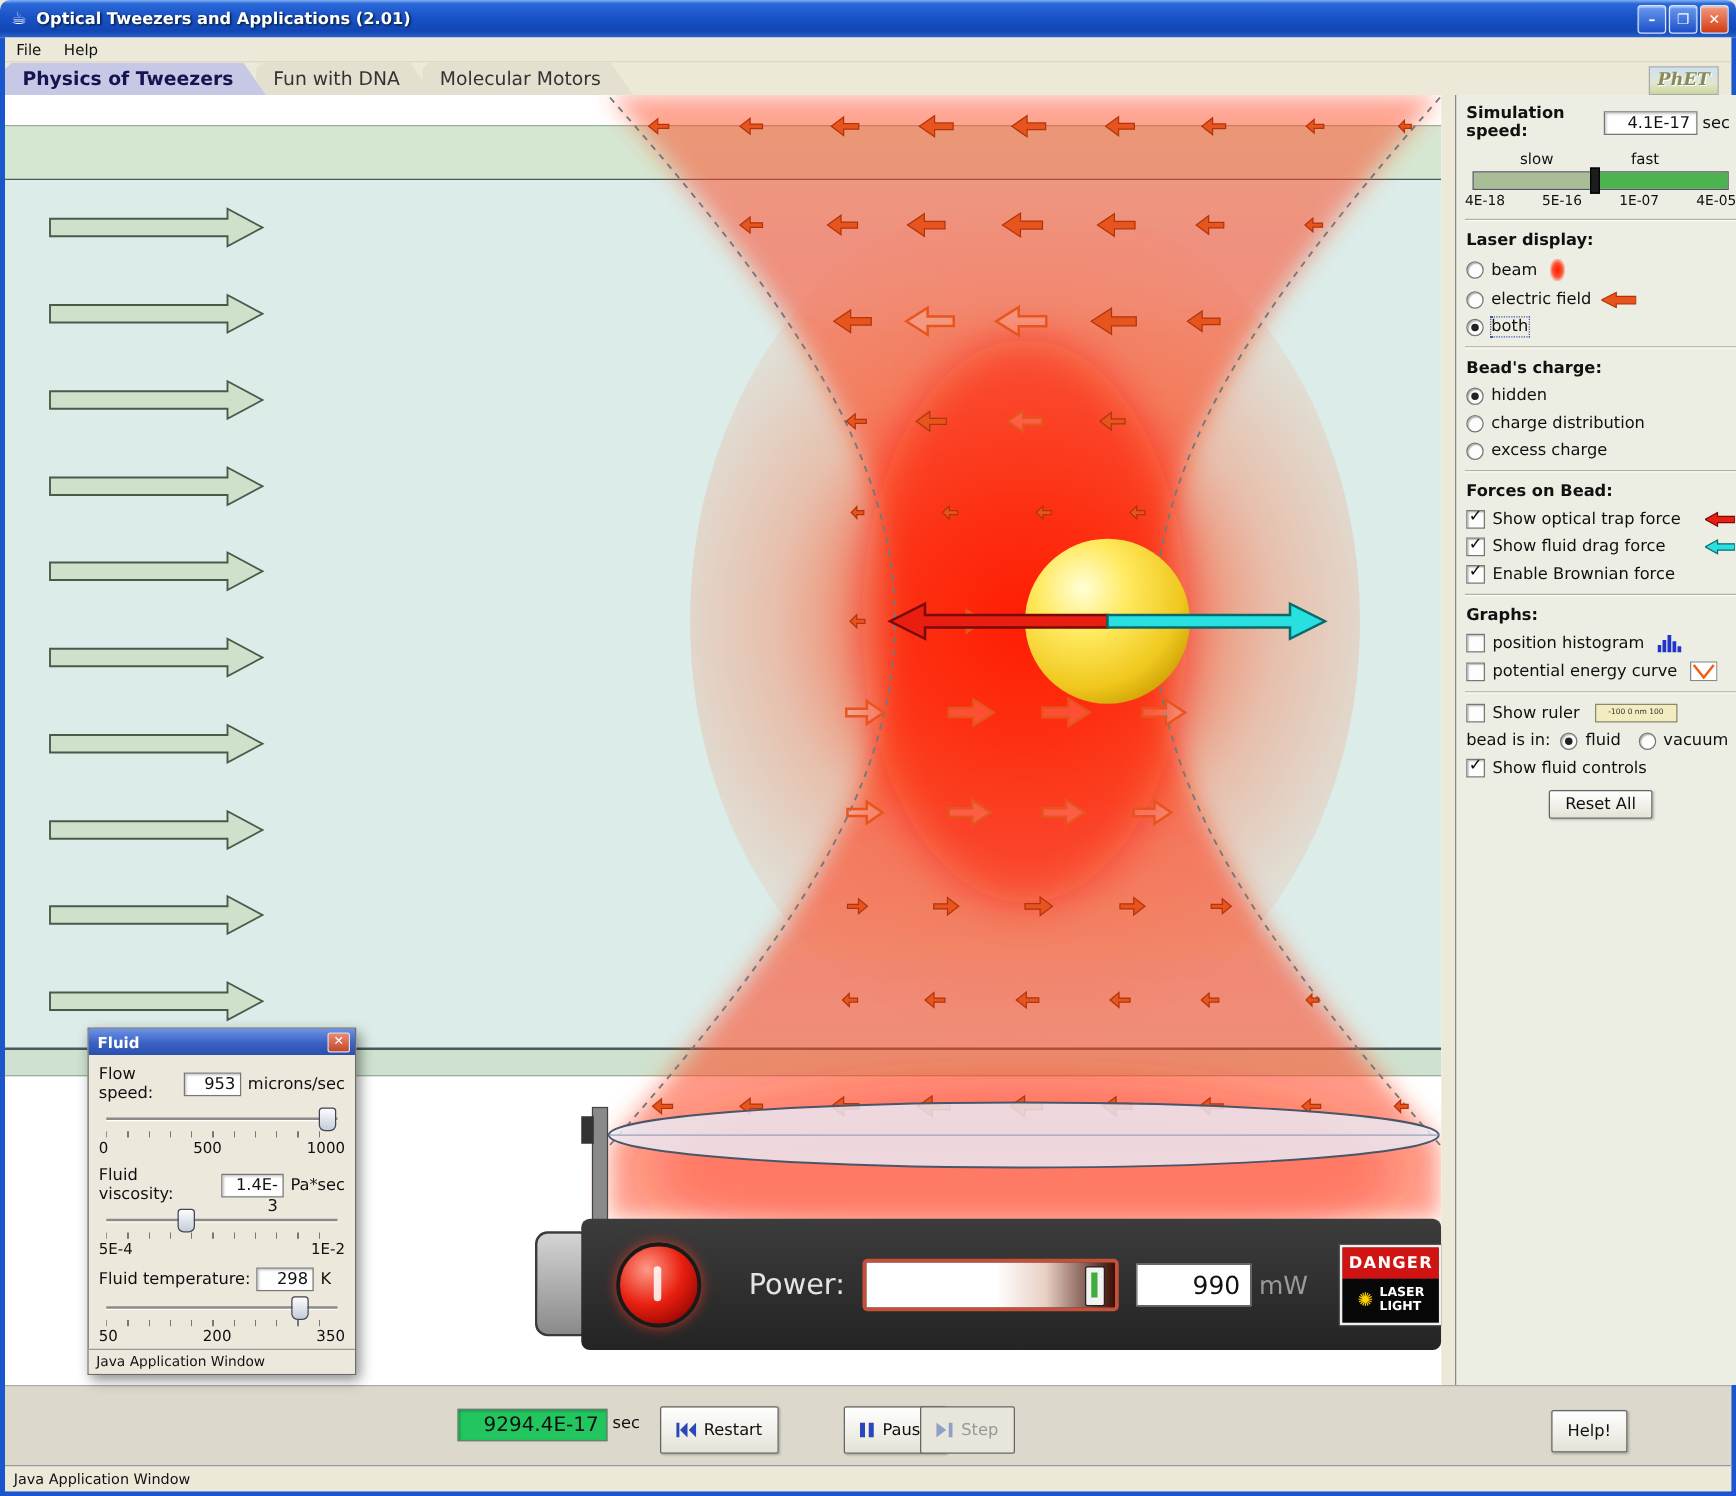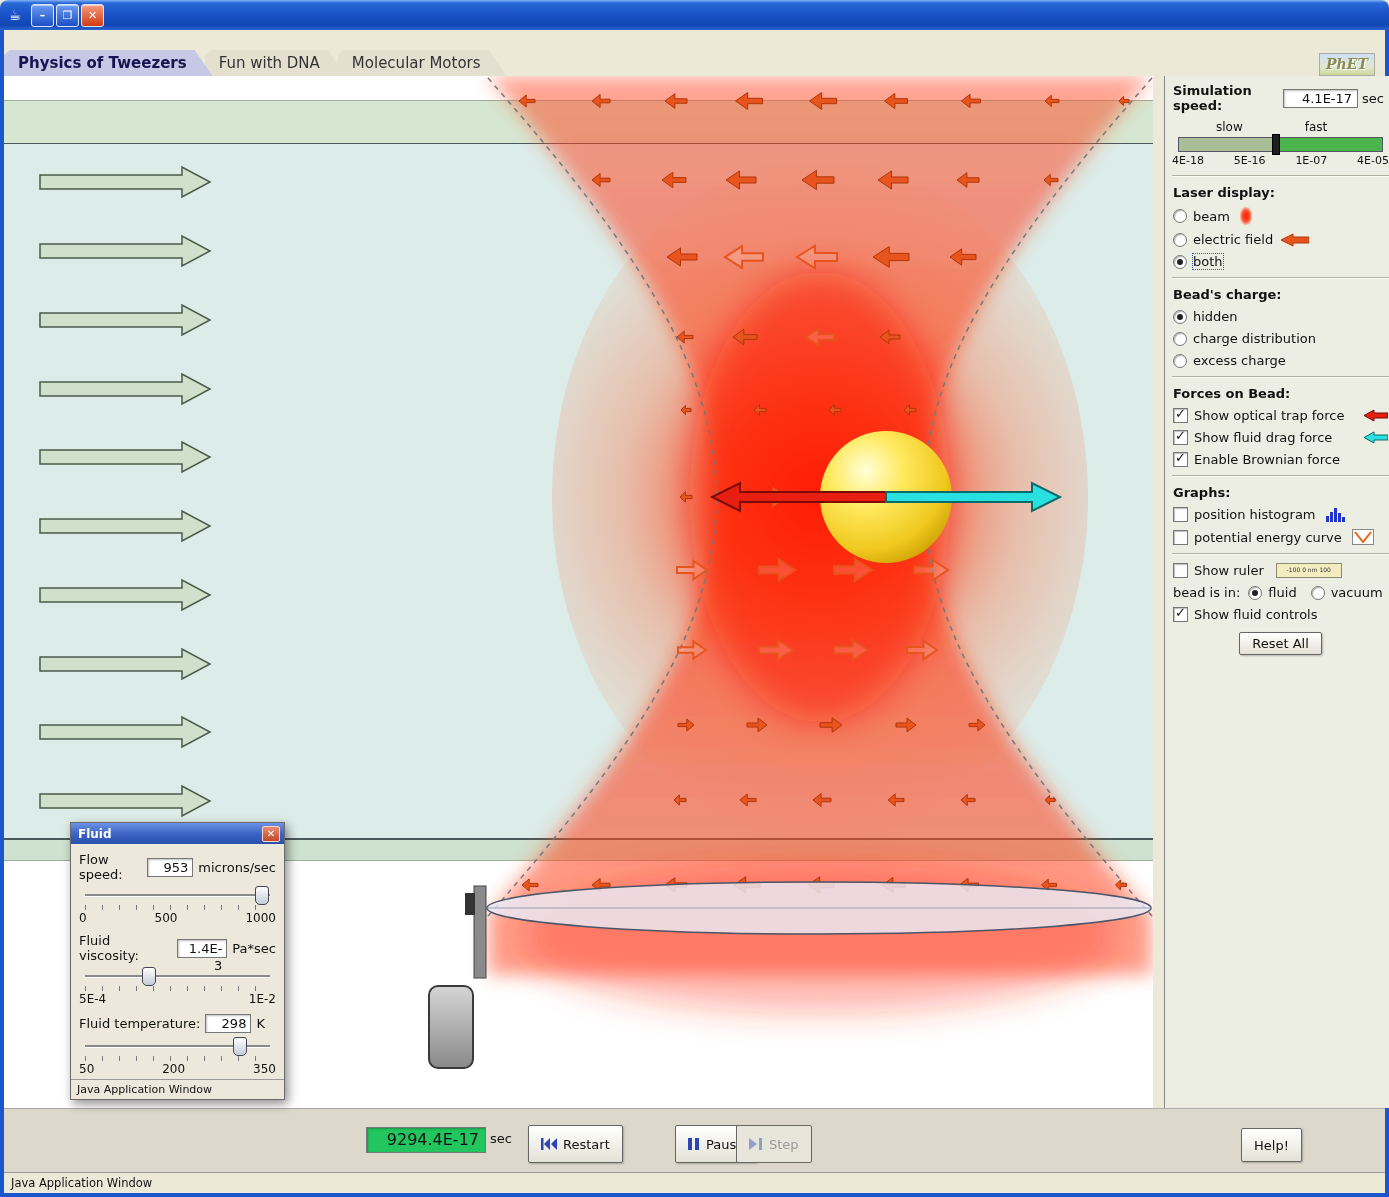--- a/index.html
+++ b/index.html
@@ -134,28 +134,33 @@
   #statusbar{position:absolute;left:4px;top:1172px;width:1381px;height:21px;background:#ECE9D8;
     border-top:1px solid #999;font-size:11.5px;line-height:20px;padding-left:7px;box-sizing:border-box;}
 </style>
 </head>
 <body>
 
 <div id="app">
 
   <div class="titlebar">
     <span class="title-ico">☕</span>
+    <span class="title-text">Optical Tweezers and Applications (2.01)</span>
     <span class="tb-btn tb-min">–</span>
     <span class="tb-btn tb-max">❐</span>
     <span class="tb-btn tb-close">✕</span>
   </div>
   <div class="border-l"></div>
   <div class="border-r"></div>
   <div class="border-b"></div>
 
+  <div class="menubar">
+    <span class="menu-item">File</span>
+    <span class="menu-item">Help</span>
+  </div>
 
   <div class="tabbar">
     <span class="tab active">Physics of Tweezers</span>
     <span class="tab">Fun with DNA</span>
     <span class="tab">Molecular Motors</span>
     <span class="phet-logo">PhET</span>
   </div>
 
   <div id="simarea">
     <div class="band-top"></div>
@@ -277,20 +282,39 @@
       <rect x="470" y="810" width="12" height="92" fill="#8a8a8a" stroke="#444"></rect>
       <rect x="461" y="817" width="10" height="22" fill="#333"></rect>
 
       <circle cx="882" cy="421" r="66" fill="url(#beadG)"></circle>
 
       <polygon points="882,416 736,416 736,407 708,421 736,435 736,426 882,426" fill="#e81e10" stroke="#7a0a0a" stroke-width="2"></polygon>
       <polygon points="882,416 1028,416 1028,407 1056,421 1028,435 1028,426 882,426" fill="#28e0e0" stroke="#0a6a6a" stroke-width="2"></polygon>
     </svg>
 
     <div class="laser-handle"></div>
+    <div class="laserbox">
+      <div class="power-btn"></div>
+      <span class="power-label">Power:</span>
+      <div class="power-slider">
+        <div class="power-thumb"></div>
+      </div>
+      <span class="power-field">990</span>
+      <span class="power-unit">mW</span>
+      <div class="danger">
+        <div class="danger-top">DANGER</div>
+        <div class="danger-bot">
+          <span class="danger-star">✺</span>
+          <span class="danger-txt">
+            <span>LASER</span><br>
+            <span>LIGHT</span>
+          </span>
+        </div>
+      </div>
+    </div>
   </div>
 
   <div id="panel">
     <div class="prow" style="margin-top:2px;">
       <span class="lbl" style="font-weight:bold;">Simulation speed:</span>
       <span class="pfield" style="width:66px;padding-left:15px;">4.1E-17</span>
       <span class="lbl" style="margin-left:4px;">sec</span>
     </div>
     <div class="slowfast">
       <span>slow</span>

